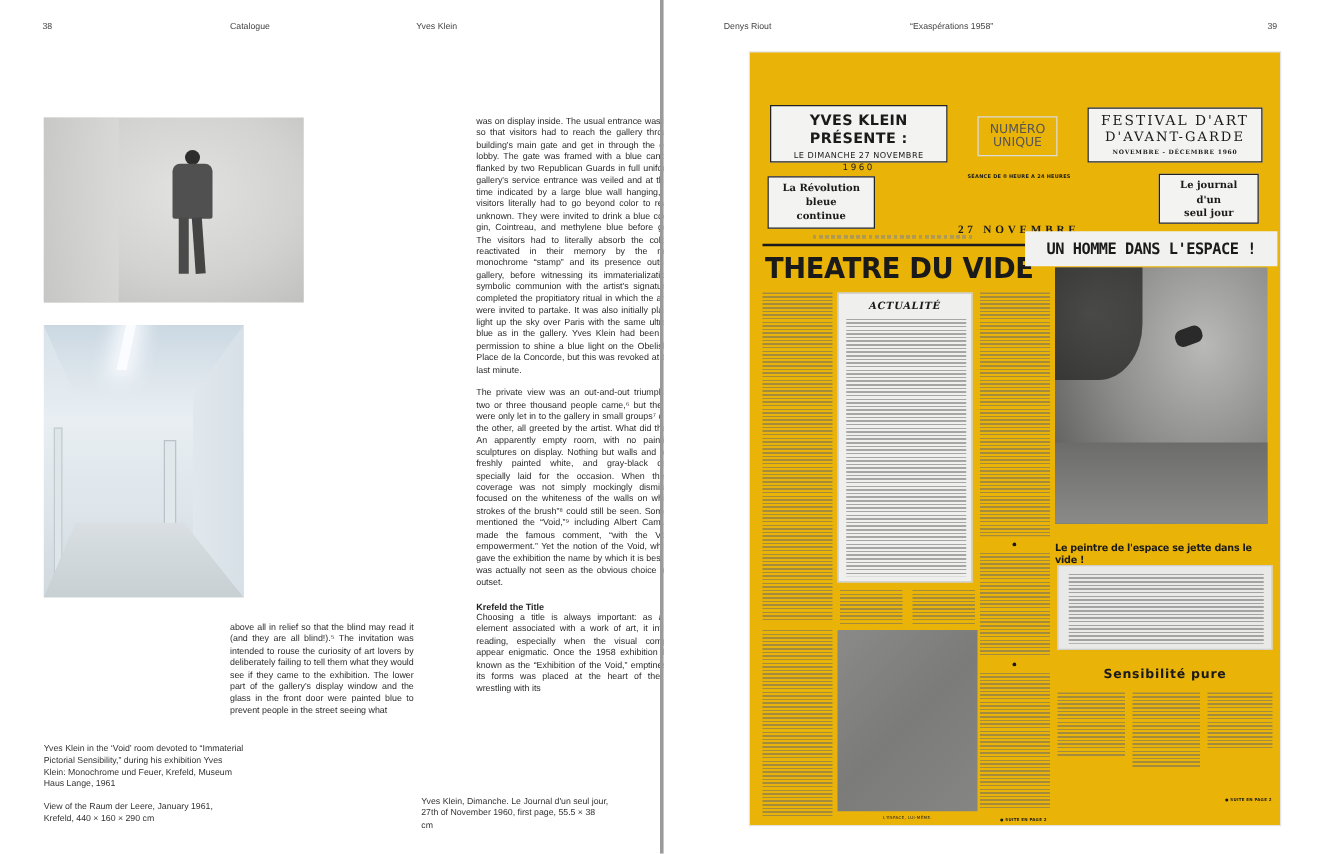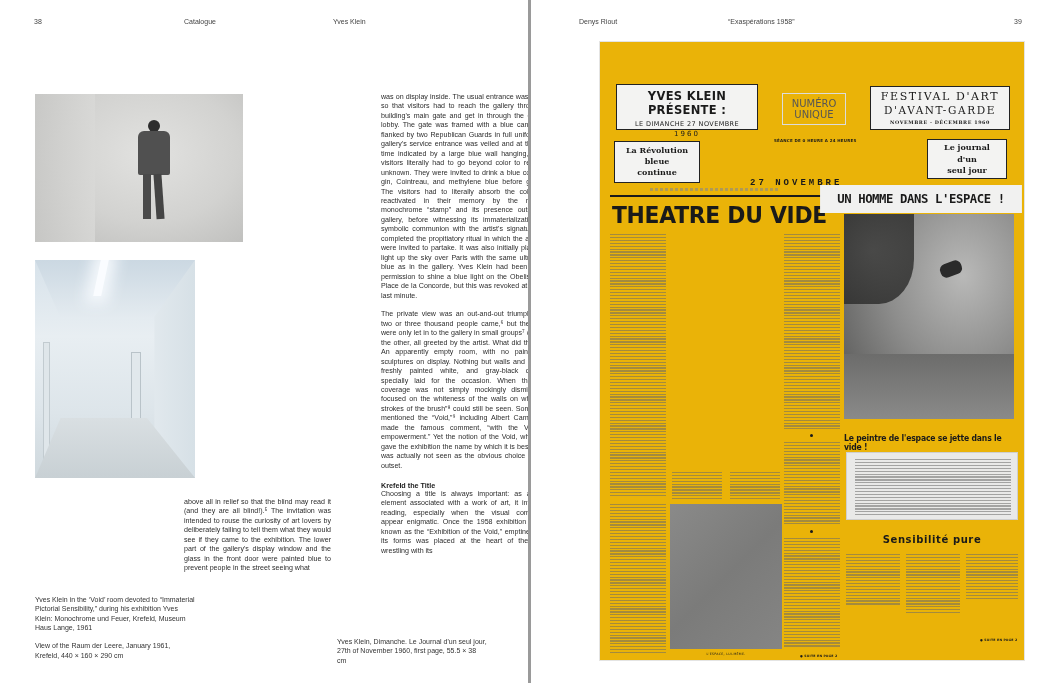--- a/index.html
+++ b/index.html
@@ -56,21 +56,21 @@
   .np-box-klein .l3 { font-size: 7px; letter-spacing: 2px; margin-top: 2px; }
   .np-numero { position: absolute; left: 182px; top: 51px; width: 64px; height: 32px; text-align: center; font-size: 10px; line-height: 11px; color: #555; border: 1px solid #dcdcdb; padding-top: 4px; }
   .np-box-festival { left: 270px; top: 44px; width: 140px; height: 44px; padding-top: 3px; font-family: "DejaVu Serif", serif; }
   .np-box-festival .l1 { font-size: 11px; letter-spacing: 1.6px; }
   .np-box-festival .l2 { font-size: 10.5px; letter-spacing: 1.6px; margin-top: 1px; }
   .np-box-festival .l3 { font-size: 4.8px; font-weight: bold; letter-spacing: .6px; margin-top: 3px; }
   .np-box-rev { left: 14px; top: 99px; width: 86px; height: 42px; padding-top: 3px; font-family: "DejaVu Serif", serif; font-weight: bold; font-size: 8px; line-height: 11px; }
   .np-box-journal { left: 327px; top: 97px; width: 80px; height: 40px; padding-top: 2px; font-family: "DejaVu Serif", serif; font-weight: bold; font-size: 8px; line-height: 11.5px; }
   .np-seance { position: absolute; left: 150px; top: 96px; width: 150px; text-align: left; font-size: 4px; letter-spacing: .2px; font-weight: bold; padding-left: 24px; }
   .np-masthead { position: absolute; left: 118px; top: 100px; width: 190px; text-align: center; font-family: "DejaVu Serif", serif; font-weight: 900; font-size: 35px; letter-spacing: -.5px; line-height: 36px; }
-  .np-date { position: absolute; left: 150px; top: 136px; width: 130px; text-align: left; font-family: Liberation Mono, monospace; font-weight: bold; font-size: 9px; letter-spacing: 3px; }
+  .np-date { position: absolute; left: 150px; top: 136px; width: 130px; text-align: center; font-family: Liberation Serif, serif; font-weight: bold; font-size: 9px; letter-spacing: 3px; }
   .np-rule { position: absolute; left: 10px; top: 153px; width: 232px; height: 2px; background: #1a1a1a; }
   .np-folio { position: absolute; left: 50px; top: 146px; width: 130px; height: 3px; background: repeating-linear-gradient(90deg, #888 0 3px, transparent 3px 5px); opacity: .6; }
   .np-theatre { position: absolute; left: 12px; top: 160px; font-family: "DejaVu Sans", sans-serif; font-weight: bold; font-size: 23px; letter-spacing: -.3px; line-height: 26px; transform: scaleX(.95); transform-origin: left; }
   .np-homme { position: absolute; left: 218px; top: 143px; width: 206px; height: 28px; background: #f1f1f0; text-align: center; font-family: "DejaVu Sans Mono", monospace; font-weight: bold; font-size: 12.5px; letter-spacing: -.4px; padding-top: 6px; transform: scaleX(.98); }
   .np-photo-man { position: absolute; left: 244px; top: 172px; width: 170px; height: 205px;
     background: radial-gradient(ellipse at 70% 30%, #b9b9b8 0%, #8d8d8c 45%, #4e4e4d 100%); }
   .np-photo-man .tree { position: absolute; left: 0; top: 0; width: 70px; height: 90px; background: radial-gradient(circle at 40% 40%, #3f3f3e, #2b2b2a); opacity: .85; border-radius: 0 0 50% 0; }
   .np-photo-man .jumper { position: absolute; left: 96px; top: 48px; width: 22px; height: 14px; background: #2a2a2a; border-radius: 6px; transform: rotate(-20deg); }
   .np-photo-man .street { position: absolute; left: 0; bottom: 0; width: 100%; height: 65px; background: linear-gradient(180deg, #6c6c6b, #8a8a89); }
   .np-photo-credit { position: absolute; left: 380px; top: 380px; font-size: 2.8px; color: #666; }
@@ -180,20 +180,24 @@
       <div class="jumper"></div>
       <div class="street"></div>
     </div>
     <div class="np-peintre">Le peintre de l'espace se jette dans le vide !</div>
     <div class="np-quote-box">
       <div class="np-text" style="left:8px;top:6px;width:156px;height:56px"></div>
     </div>
     <div class="np-sensibilite">Sensibilité pure</div>
 
     <div class="np-text" style="left:10px;top:192px;width:56px;height:262px"></div>
+    <div class="np-actualite-box">
+      <div class="np-actualite">ACTUALITÉ</div>
+      <div class="np-text" style="left:6px;top:20px;width:96px;height:206px"></div>
+    </div>
     <div class="np-text" style="left:72px;top:430px;width:50px;height:28px"></div>
     <div class="np-text" style="left:130px;top:430px;width:50px;height:28px"></div>
     <div class="np-text" style="left:184px;top:192px;width:56px;height:195px"></div>
     <div class="np-bullet" style="left:210px;top:392px"></div>
     <div class="np-text" style="left:184px;top:400px;width:56px;height:82px"></div>
     <div class="np-bullet" style="left:210px;top:488px"></div>
     <div class="np-text" style="left:184px;top:496px;width:56px;height:110px"></div>
     <div class="np-text" style="left:10px;top:462px;width:56px;height:150px"></div>
 
     <div class="np-grey-square"></div>

